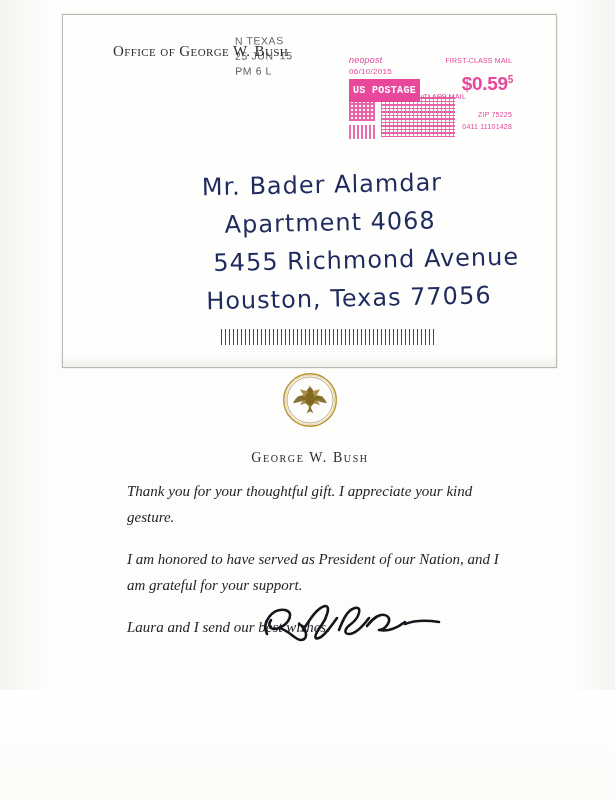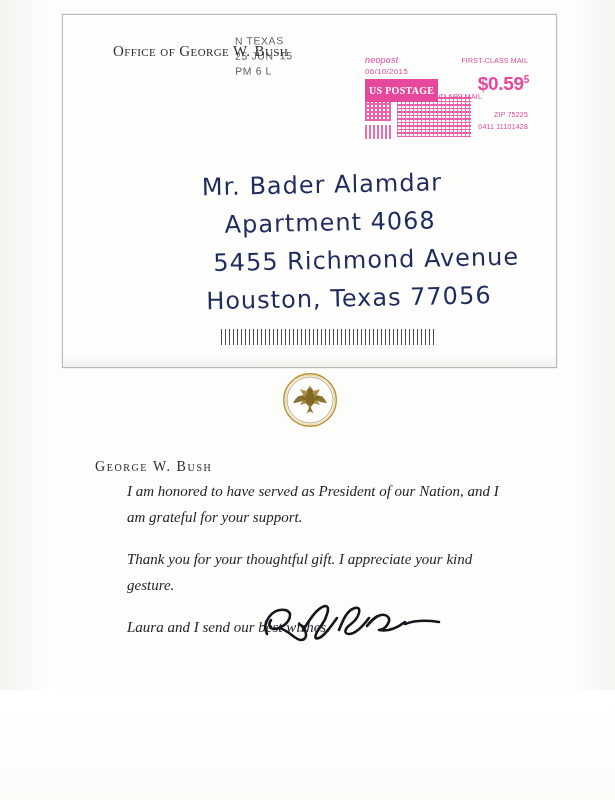--- a/index.html
+++ b/index.html
@@ -69,21 +69,21 @@
     line-height: 15px;
     letter-spacing: 0.6px;
     opacity: 0.82;
     transform: rotate(-0.6deg);
   }
   .postmark div { white-space: nowrap; }
 
   
   #meter {
     position: absolute;
-    left: 300px;
+    left: 284px;
     top: 40px;
     width: 167px;
     height: 88px;
   }
   .meter-brand {
     position: absolute;
     left: 2px; top: 0;
     font-family: "Liberation Sans", sans-serif;
     font-size: 9px;
     font-style: italic;
@@ -96,21 +96,21 @@
     font-family: "Liberation Sans", sans-serif;
     font-size: 8px;
     color: #e0479a;
     letter-spacing: 0.3px;
   }
   .meter-uspostage {
     position: absolute;
     left: 2px; top: 24px;
     background: #e8489c;
     color: #ffffff;
-    font-family: Liberation Serif, serif;
+    font-family: Liberation Mono, monospace;
     font-size: 10px;
     font-weight: bold;
     padding: 6px 4px;
     letter-spacing: 0.3px;
   }
   .meter-amount {
     position: absolute;
     right: 1px; top: 18px;
     font-family: "Liberation Sans", sans-serif;
     font-size: 19px;
@@ -212,26 +212,26 @@
     top: 0;
     transform: translateX(-50%);
     width: 56px;
     height: 56px;
   }
 
   .card-name {
     position: absolute;
     left: 0; right: 0;
     top: 78px;
+    text-align: center;
     font-family: "Liberation Serif", serif;
     font-variant: small-caps;
     font-size: 14px;
     letter-spacing: 1.6px;
     color: #2b2b33;
-    margin-top: 9px;
   }
 
   .card-body {
     position: absolute;
     left: 32px;
     right: 18px;
     top: 106px;
     font-family: "Liberation Serif", serif;
     font-style: italic;
     font-size: 15px;
@@ -333,22 +333,22 @@
         <circle cx="50" cy="34" r="5"></circle>
       </g>
       <g stroke="#b8922f" stroke-width="1" fill="none" opacity="0.7">
         <circle cx="50" cy="50" r="44"></circle>
       </g>
     </svg>
 
     <div class="card-name">George W. Bush</div>
 
     <div class="card-body">
+      <p>Thank you for your thoughtful gift. I appreciate your kind gesture.</p>
       <p>I am honored to have served as President of our Nation, and I am grateful for your support.</p>
-      <p>Thank you for your thoughtful gift. I appreciate your kind gesture.</p>
       <p>Laura and I send our best wishes.</p>
     </div>
 
     <svg id="signature" viewBox="0 0 200 48">
       <g fill="none" stroke="#15151c" stroke-width="2.6" stroke-linecap="round" stroke-linejoin="round">
         <path d="M12 34 C6 22 18 8 30 10 C40 12 34 24 24 28 C16 31 12 26 16 20"></path>
         <path d="M24 28 C34 30 40 40 46 40 C54 40 52 28 44 24"></path>
         <path d="M48 30 C56 18 62 8 70 6 C76 5 72 18 66 26 C60 34 58 40 64 38 C70 36 76 26 82 18"></path>
         <path d="M84 30 C88 20 92 10 100 8 C108 6 104 18 96 24 C90 28 88 34 94 34 C100 34 108 26 114 18"></path>
         <path d="M112 26 C118 18 126 12 132 16 C138 20 130 30 124 30 C134 32 142 28 150 22"></path>

